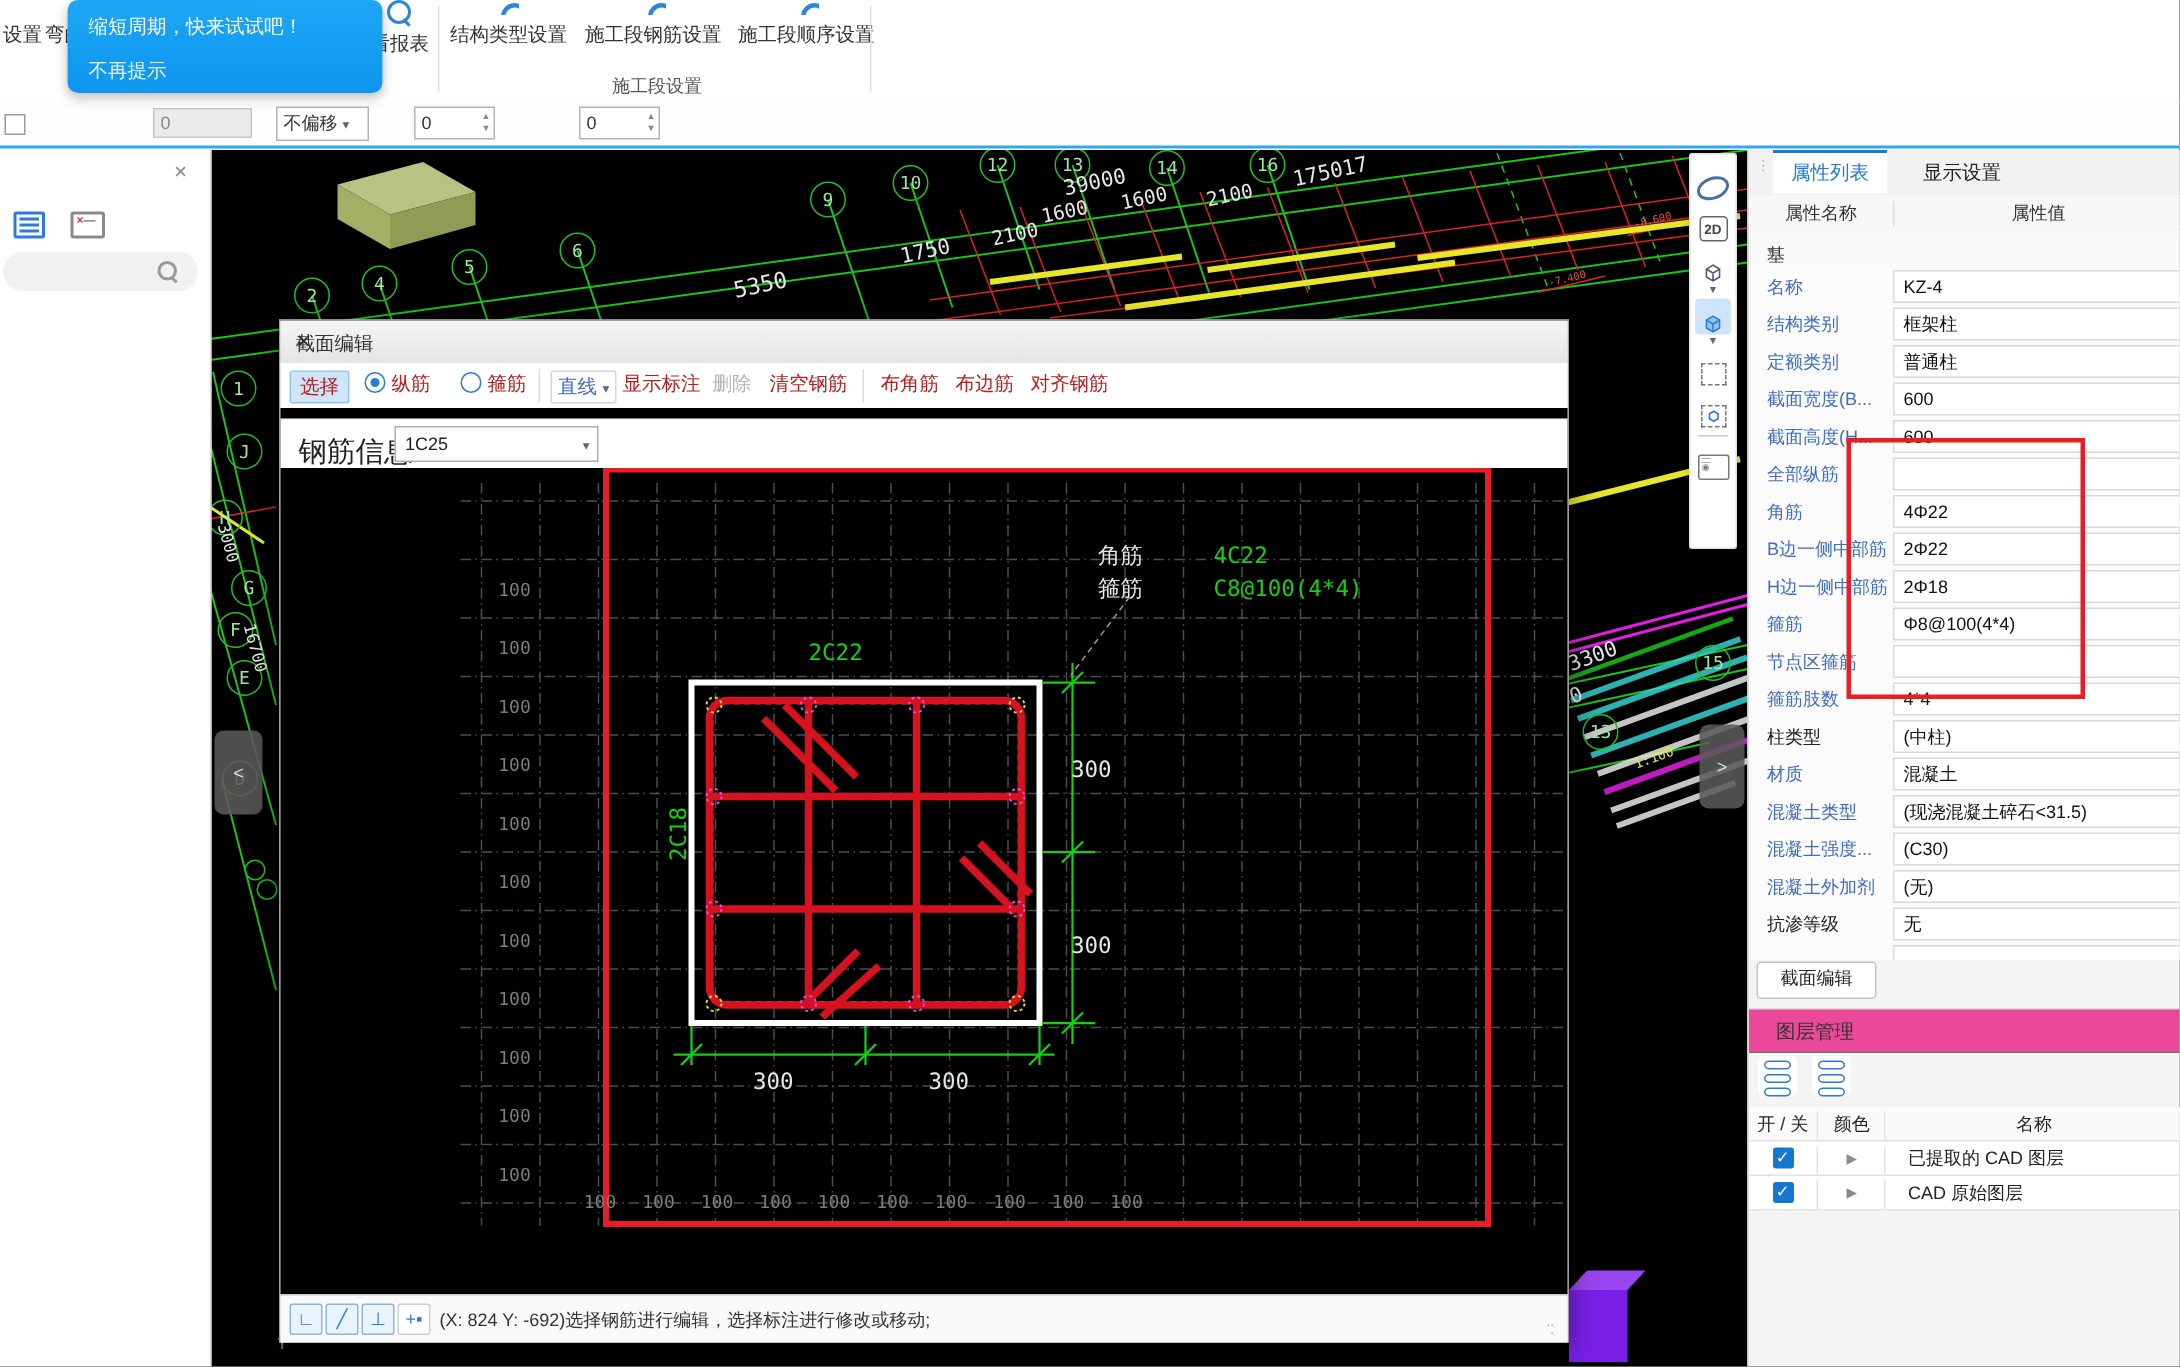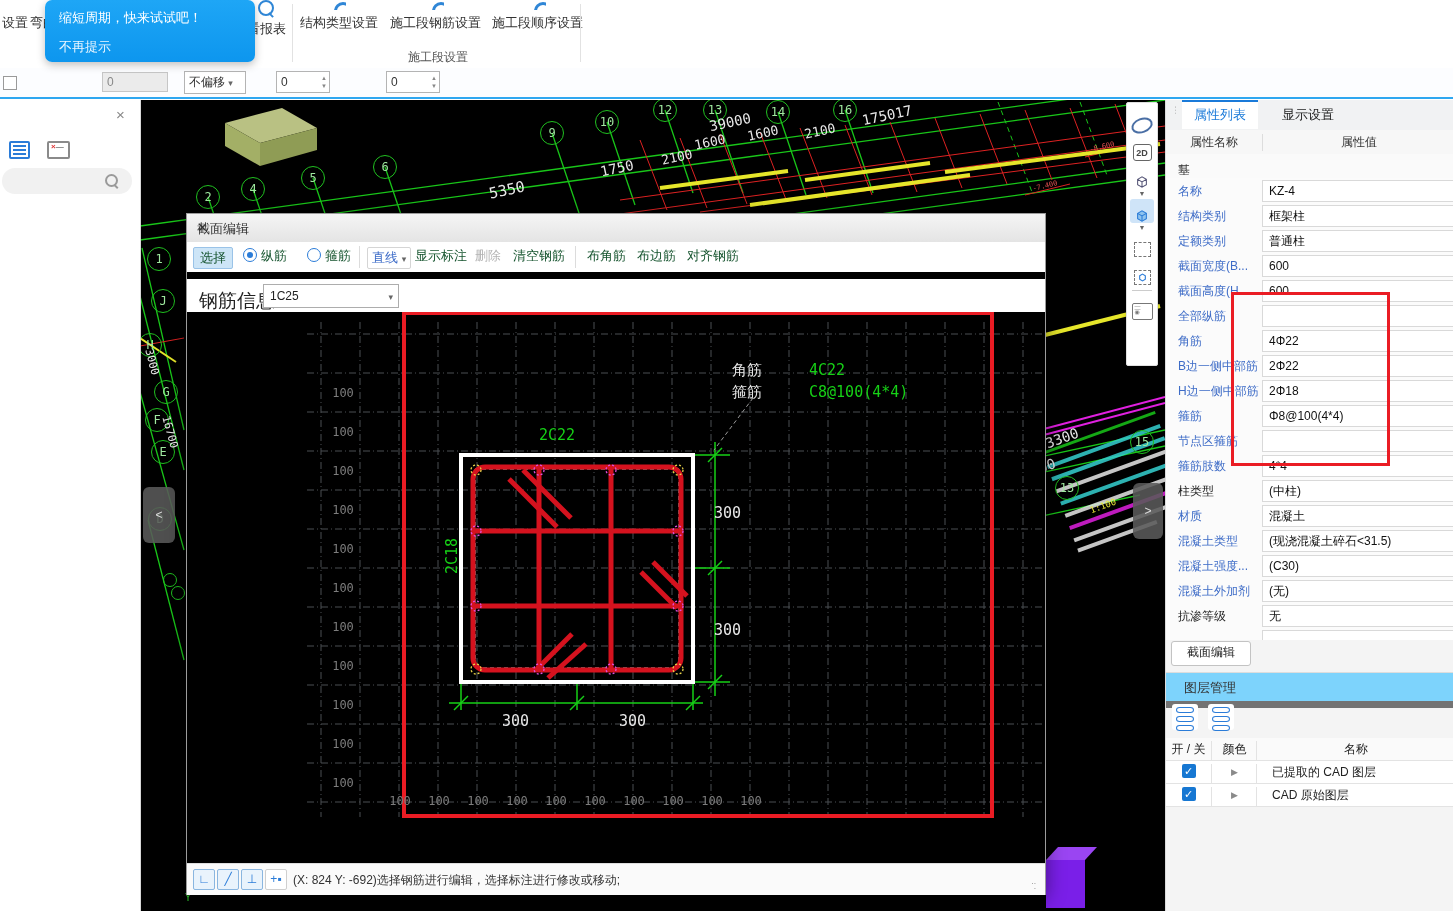--- a/index.html
+++ b/index.html
@@ -58,21 +58,21 @@
   .vt-sep{width:20px;height:1px;background:#ccc;margin:3px 0;}
   .vt-sel{background:#cfe4f8;border-radius:3px;}
   
   #dlg{left:186px;top:213px;width:858px;height:680px;background:#fff;border:1px solid #9c9c9c;z-index:10;
        box-shadow:0 4px 18px rgba(0,0,0,.45);}
   #dlg-title{position:absolute;left:0;top:0;width:100%;height:28px;background:linear-gradient(#f5f5f5,#e4e4e4);
              border-bottom:1px solid #cfcfcf;}
   #dlg-title span{position:absolute;left:10px;top:6px;font-size:13px;color:#333;}
   #dlg-close{position:absolute;right:10px;top:5px;color:#777;font-size:15px;}
   #dlg-toolbar{position:absolute;left:0;top:28px;width:100%;height:30px;background:#fff;border-bottom:1px solid #e6e6e6;}
-  .tb{position:absolute;top:5px;font-size:13px;color:#14532d;white-space:nowrap;}
+  .tb{position:absolute;top:5px;font-size:13px;color:#b91c1c;white-space:nowrap;}
   .tb-btn-sel{background:#cde5f7;border:1px solid #9ac3e8;border-radius:2px;padding:1px 6px;}
   .radio{display:inline-block;width:12px;height:12px;border:1px solid #2b7cd8;border-radius:50%;vertical-align:-2px;margin-right:4px;background:#fff;}
   .radio.on:after{content:"";display:block;width:6px;height:6px;border-radius:50%;background:#2b7cd8;margin:3px;}
   .tb-sep{position:absolute;top:4px;width:1px;height:22px;background:#dcdcdc;}
   .tb-line{border:1px solid #d5d5d5;border-radius:2px;padding:1px 4px;color:#3d6cc8;}
   .tb-gray{color:#b3b3b3;}
   #rebar-bar{position:absolute;left:0;top:65px;width:100%;height:33px;background:#fff;z-index:2;}
   #rebar-bar .lab{position:absolute;left:12px;top:9px;font-size:19px;}
   #rebar-combo{position:absolute;left:76px;top:5px;width:128px;height:22px;border:1px solid #adadad;background:#fff;
                font-size:12px;line-height:22px;padding-left:6px;}
@@ -101,21 +101,21 @@
   #psection span{position:absolute;left:6px;top:4px;}
   #prop-rows{position:absolute;left:0;top:78px;width:100%;height:462px;overflow:hidden;background:#fbfbfb;}
   .prop-row{position:relative;height:25px;}
   .prop-label{position:absolute;left:12px;top:5px;font-size:12px;color:#222;white-space:nowrap;}
   .prop-label.blue{color:#3e6cc7;}
   .prop-value{position:absolute;left:96px;top:2px;width:186px;height:20px;background:#fff;border:1px solid #d9d9d9;
               font-size:12px;line-height:20px;padding-left:6px;color:#111;white-space:nowrap;overflow:hidden;}
   #edit-btn{position:absolute;left:5px;top:541px;width:78px;height:23px;background:#fff;border:1px solid #c3c3c3;
             border-radius:3px;font-size:12px;text-align:center;line-height:21px;color:#222;}
   
-  #lyr-head{position:absolute;left:0;top:572px;width:100%;height:28px;background:#7dd3fc;border-top:1px solid #ddd;border-bottom:7px solid #737373;}
+  #lyr-head{position:absolute;left:0;top:572px;width:100%;height:28px;background:#ec4899;border-top:1px solid #ddd;border-bottom:1px solid #737373;}
   #lyr-head span{position:absolute;left:18px;top:6px;font-size:13px;color:#333;}
   .lyr-ic{position:absolute;top:604px;width:26px;height:26px;background:#fff;border-radius:3px;}
   .stack{width:16px;height:4px;border:1.5px solid #2b7cd8;border-radius:40%/100%;margin:3px auto 0;}
   #lyr-table{position:absolute;left:0;top:638px;width:100%;background:#fff;font-size:12px;}
   .lyr-hrow,.lyr-row{position:relative;height:22px;border-bottom:1px solid #e3e3e3;}
   .lyr-hrow{background:#fafafa;}
   .lc1{position:absolute;left:0;width:45px;text-align:center;top:3px;}
   .lc2{position:absolute;left:45px;width:45px;text-align:center;top:3px;border-left:1px solid #e3e3e3;height:19px;}
   .lc3{position:absolute;left:90px;top:3px;padding-left:15px;border-left:1px solid #e3e3e3;height:19px;width:180px;}
   .lyr-hrow .lc3{text-align:center;padding-left:0;width:198px;}

